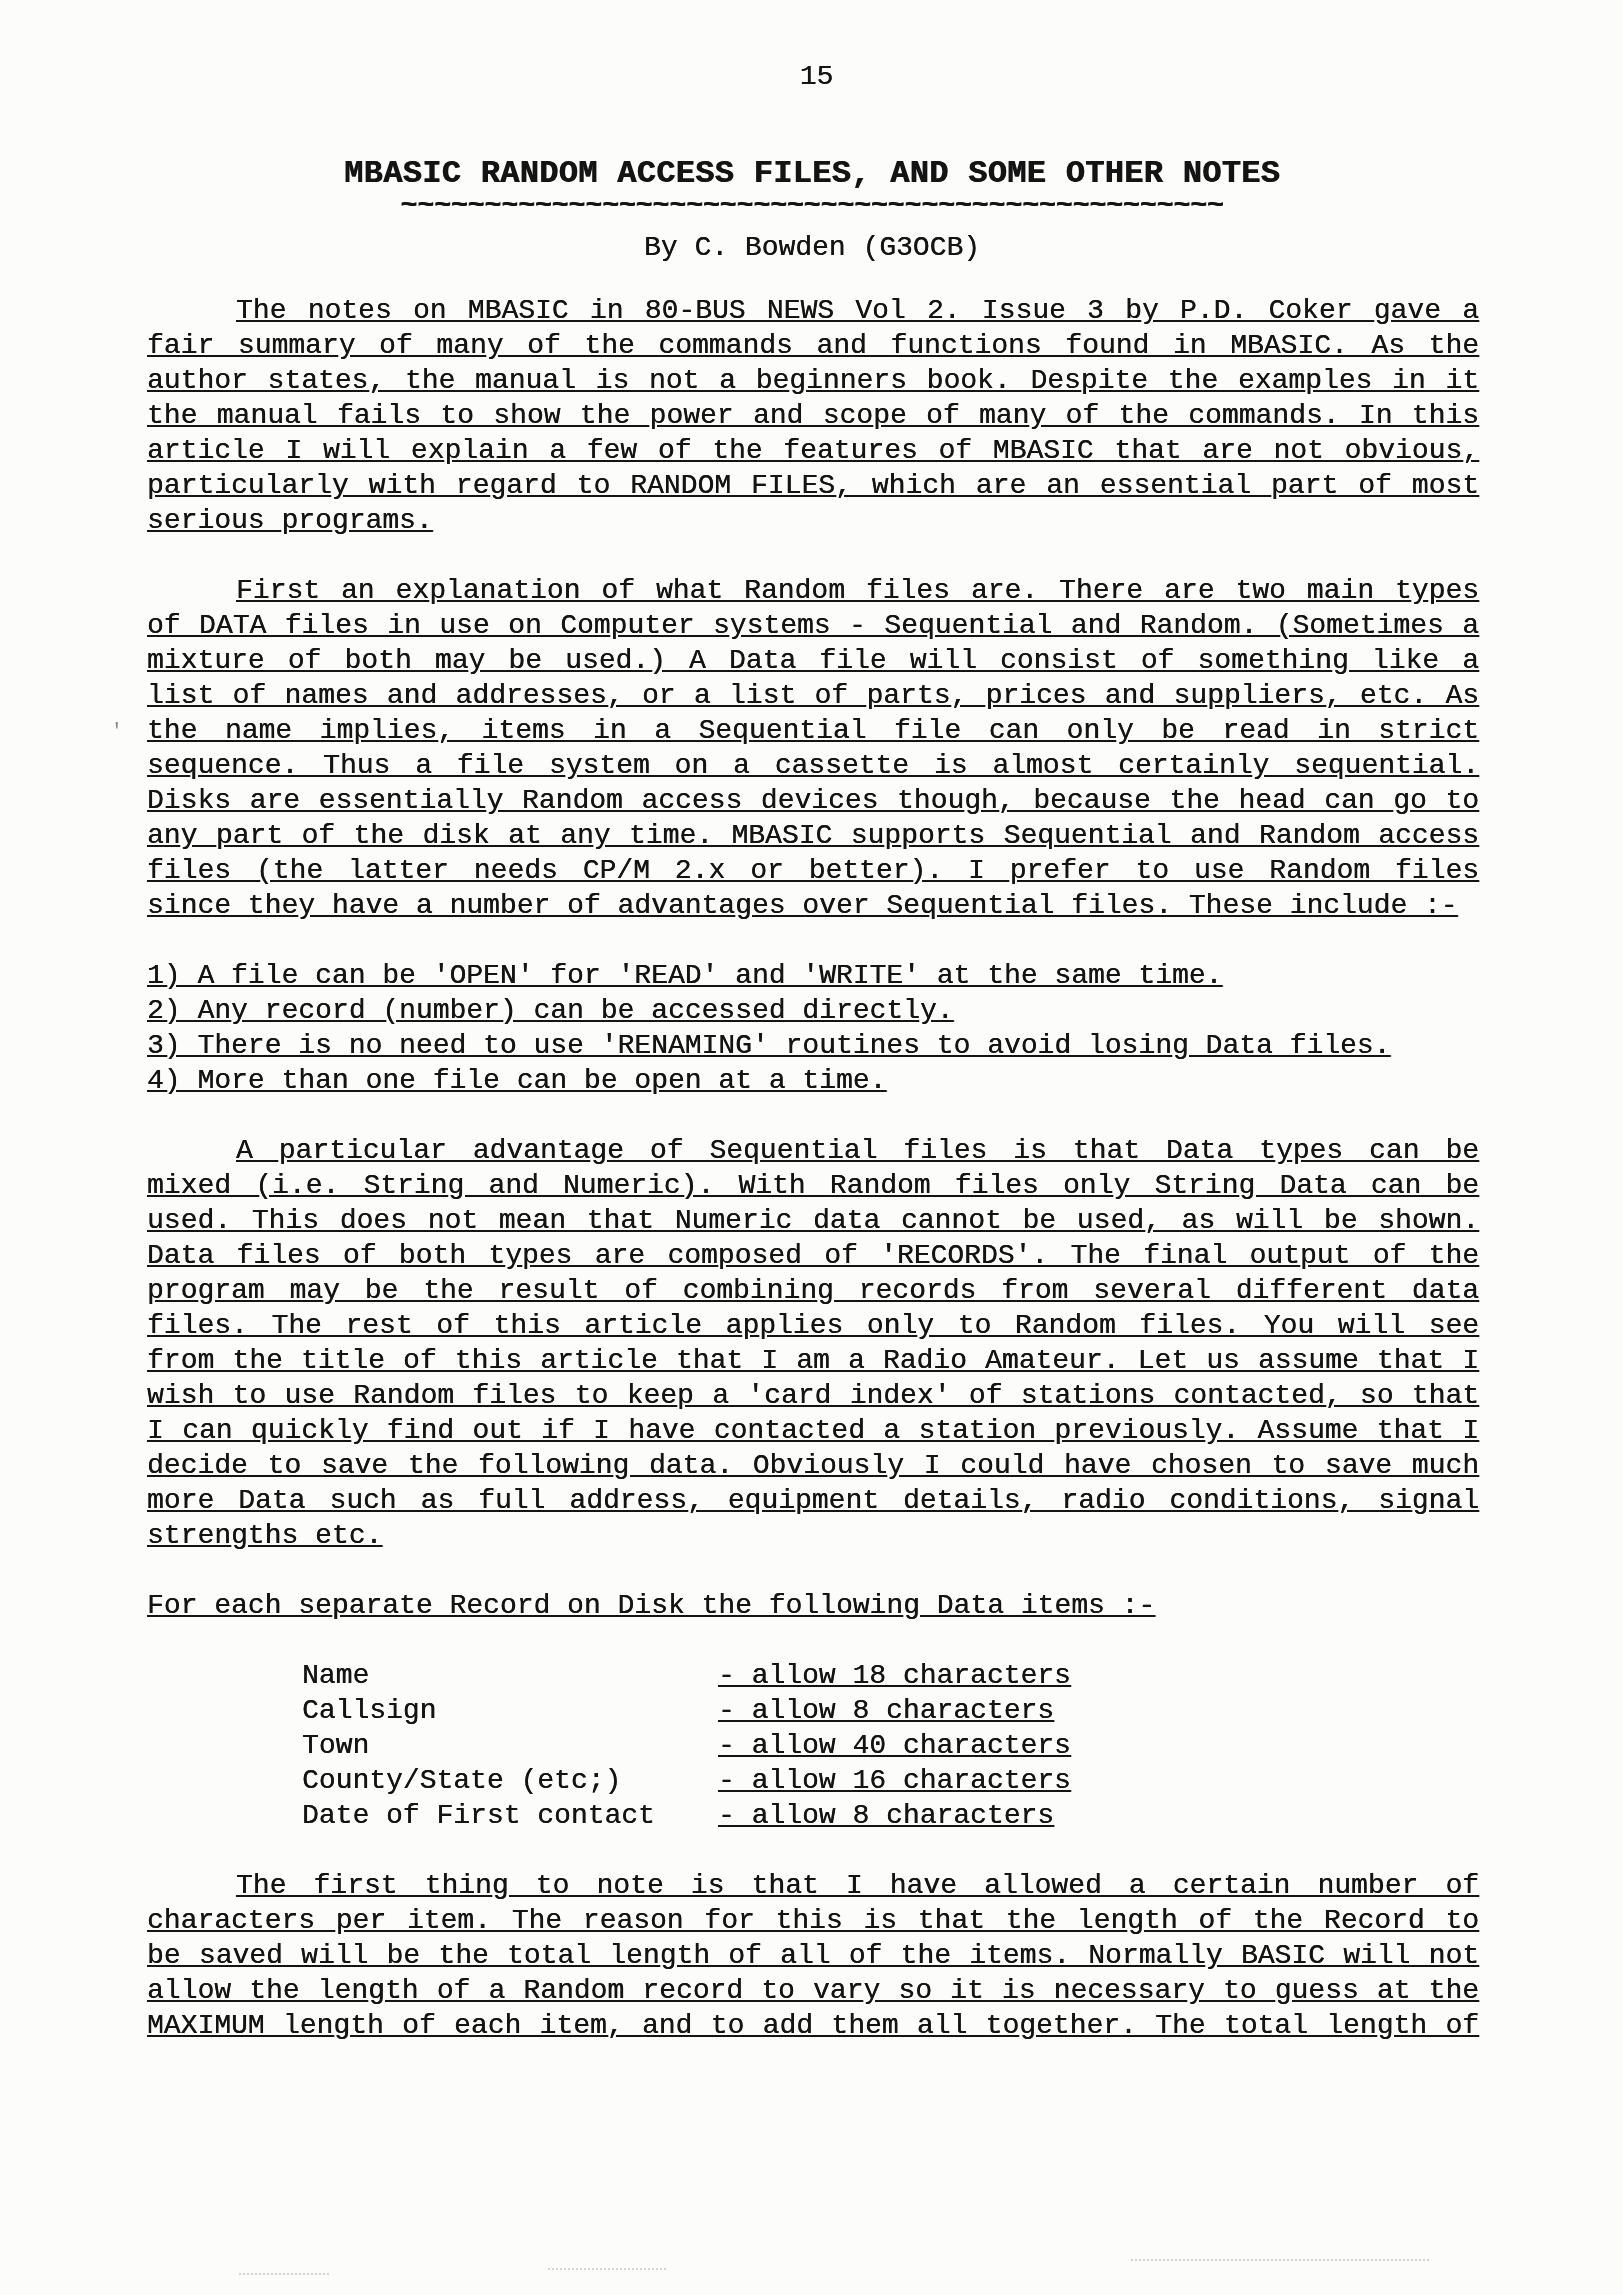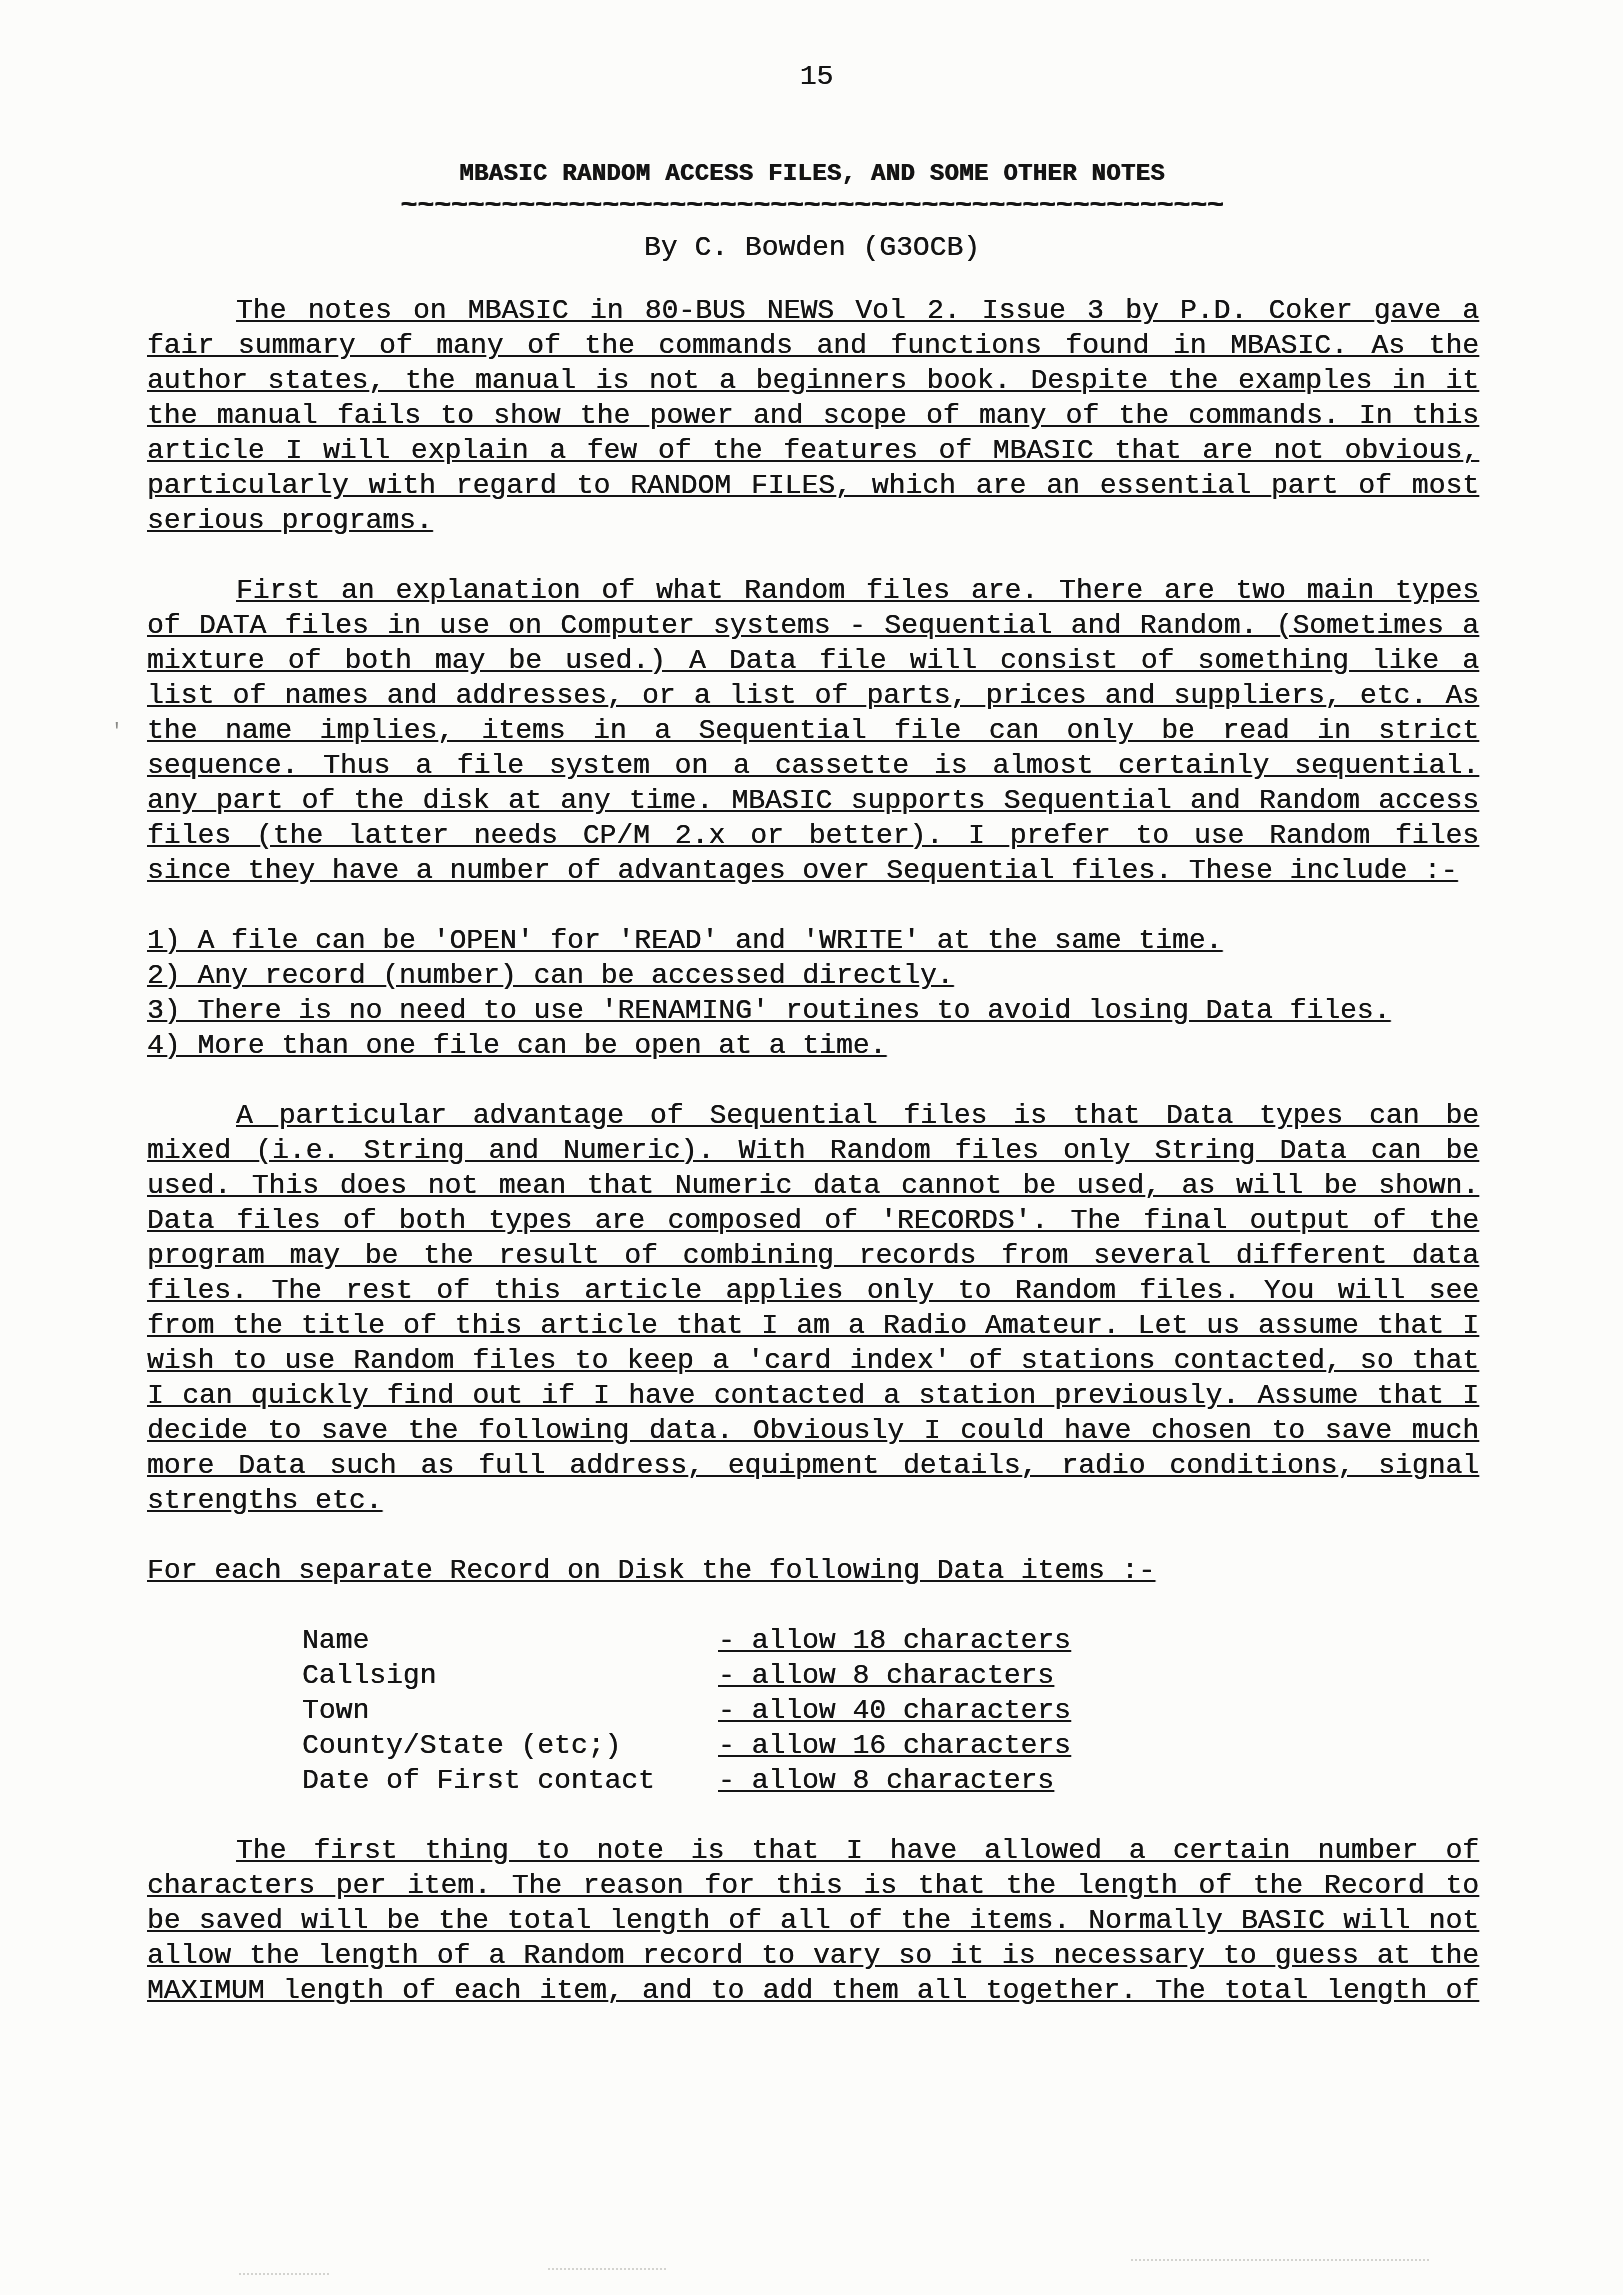--- a/index.html
+++ b/index.html
@@ -24,21 +24,21 @@
     margin-top: 59px;
     text-align: center;
     padding-left: 9px;
   }
   .article-header {
     margin-top: 62px;
     text-align: center;
   }
   .article-title {
     margin: 0;
-    font-size: 24px;
+    font-size: 32px;
     font-weight: bold;
     letter-spacing: 0.3px;
     text-shadow: 0.7px 0 0 currentColor;
   }
   .title-underline {
     line-height: 30.5px;
     font-weight: bold;
     letter-spacing: 0;
     text-shadow: 0.7px 0 0 currentColor;
   }
@@ -103,20 +103,21 @@
         <div class="line justified">particularly with regard to RANDOM FILES, which are an essential part of most</div>
         <div class="line">serious programs.</div>
       </div>
       <div class="block paragraph">
         <div class="line justified indented">First an explanation of what Random files are. There are two main types</div>
         <div class="line justified">of DATA files in use on Computer systems - Sequential and Random. (Sometimes a</div>
         <div class="line justified">mixture of both may be used.) A Data file will consist of something like a</div>
         <div class="line justified">list of names and addresses, or a list of parts, prices and suppliers, etc. As</div>
         <div class="line justified">the name implies, items in a Sequential file can only be read in strict</div>
         <div class="line justified">sequence. Thus a file system on a cassette is almost certainly sequential.</div>
+        <div class="line justified">Disks are essentially Random access devices though, because the head can go to</div>
         <div class="line justified">any part of the disk at any time. MBASIC supports Sequential and Random access</div>
         <div class="line justified">files (the latter needs CP/M 2.x or better). I prefer to use Random files</div>
         <div class="line">since they have a number of advantages over Sequential files. These include :-</div>
       </div>
       <div class="block numbered_list">
         <div class="line">1) A file can be 'OPEN' for 'READ' and 'WRITE' at the same time.</div>
         <div class="line">2) Any record (number) can be accessed directly.</div>
         <div class="line">3) There is no need to use 'RENAMING' routines to avoid losing Data files.</div>
         <div class="line">4) More than one file can be open at a time.</div>
       </div>

